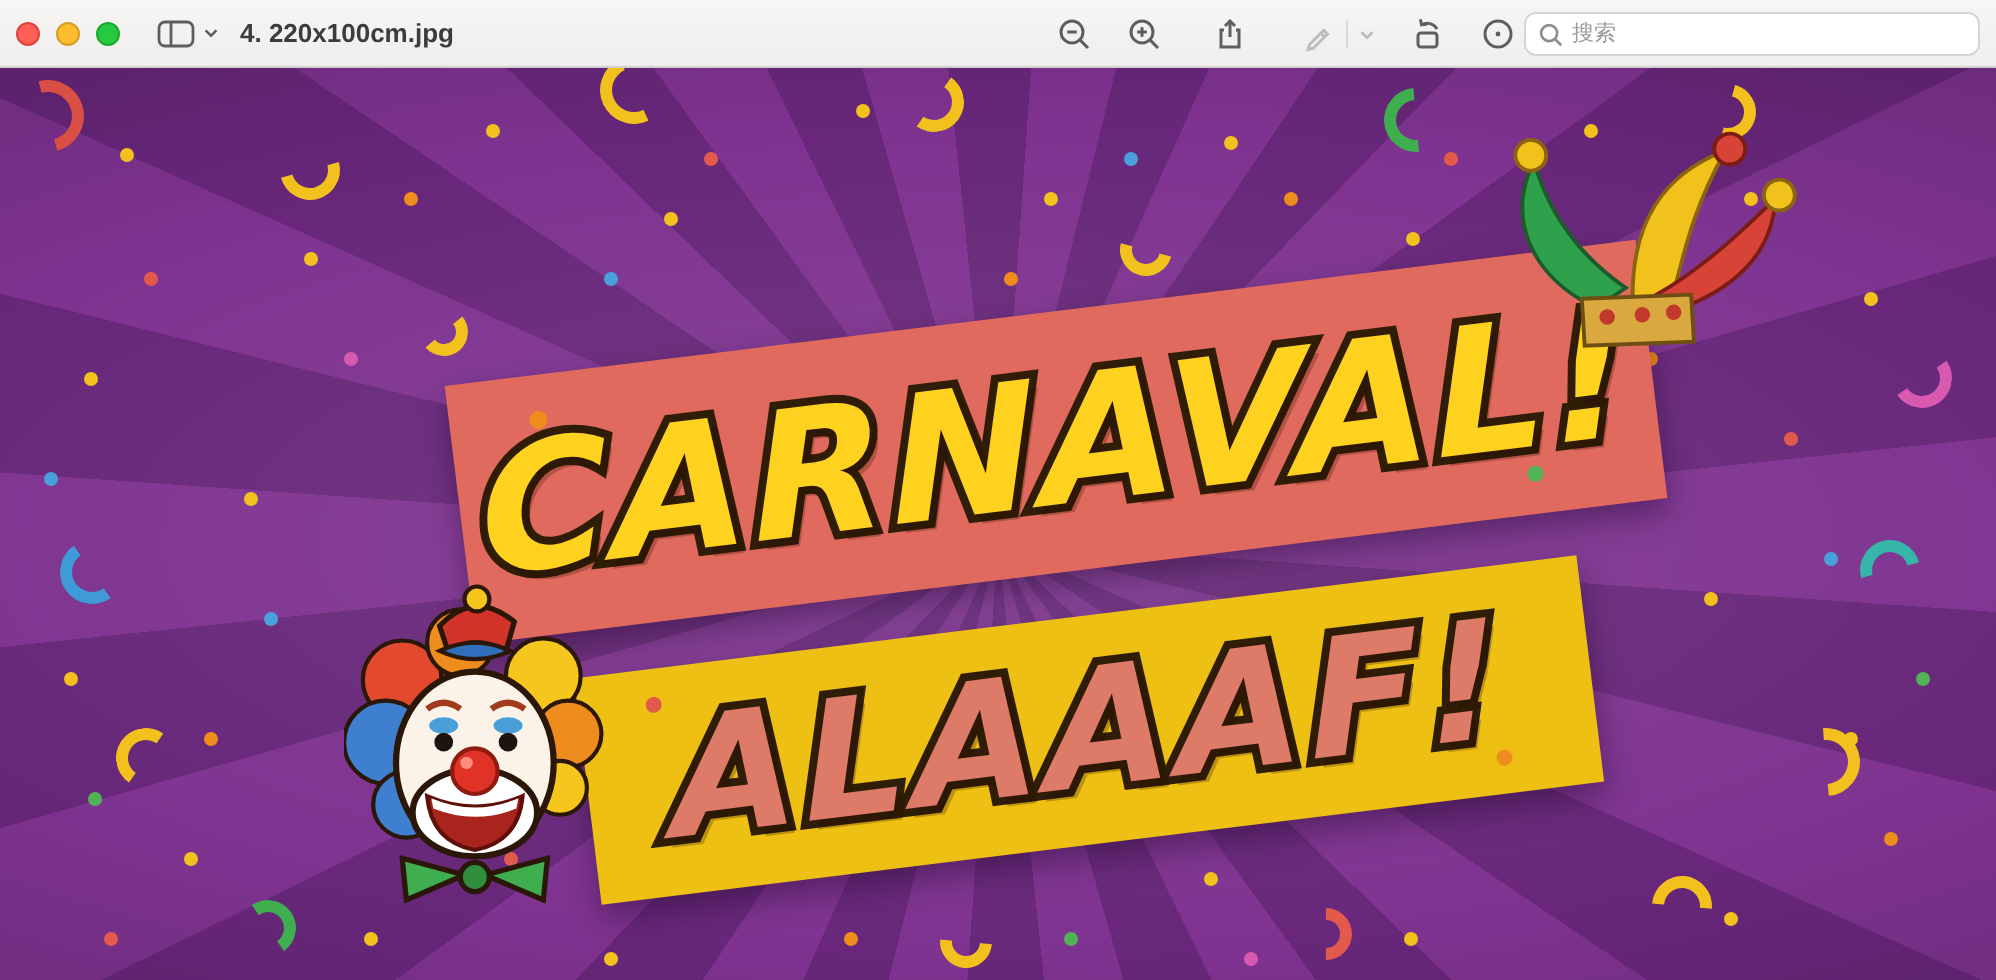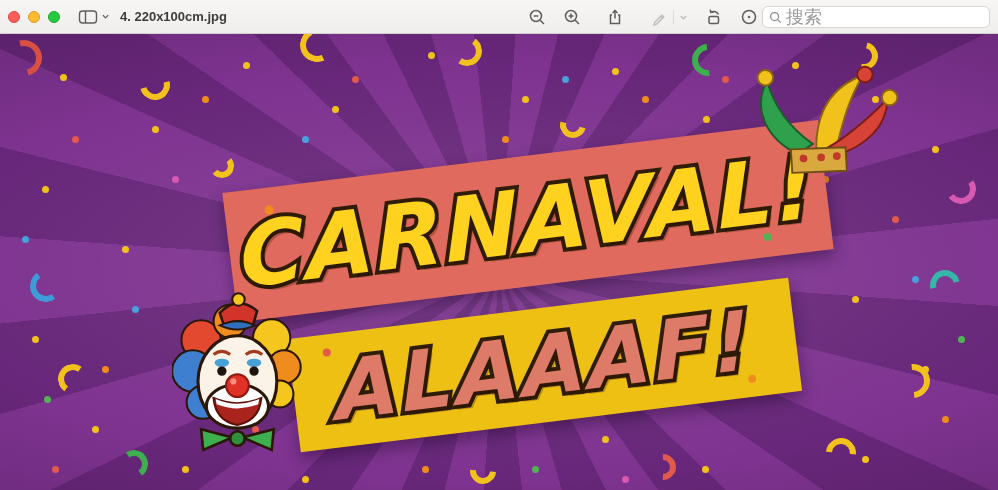--- a/index.html
+++ b/index.html
@@ -27,21 +27,21 @@
   .pen-group { display:flex; align-items:center; gap:5px; margin-left:10px; }
   .pen-sep { width:1px; height:14px; background:#dcdad8; }
   .share-gap { margin-left:8px; }
   .searchbox {
     position:absolute; right:8px; top:6px; width:228px; height:22px;
     background:#ffffff; border:1px solid #d8d5d2; border-radius:6px;
     display:flex; align-items:center; padding:0 6px; gap:4px;
   }
   .searchbox input {
     border:none; outline:none; background:transparent; width:100%;
-    font-size:18px; color:#333; font-family:"Liberation Sans",sans-serif;
+    font-size:11px; color:#333; font-family:"Liberation Sans",sans-serif;
   }
   .searchbox input::placeholder { color:#9a9997; }
 
   
   .canvas {
     position:absolute; top:34px; left:0; width:998px; height:456px; overflow:hidden;
     background:
       radial-gradient(ellipse 130% 100% at 50% 52%, rgba(255,255,255,0.10) 0%, rgba(60,10,70,0) 45%, rgba(18,0,26,0.42) 100%),
       repeating-conic-gradient(from 4deg at 50% 52%,
         var(--ray_light,#7e3390) 0deg 10deg,

